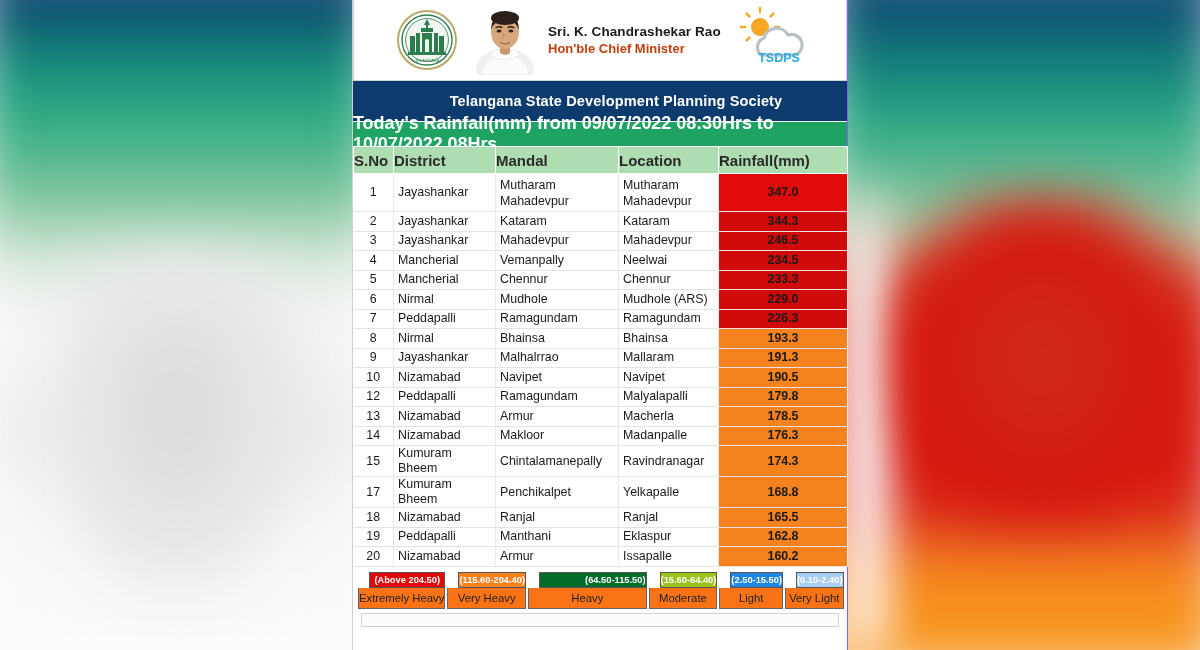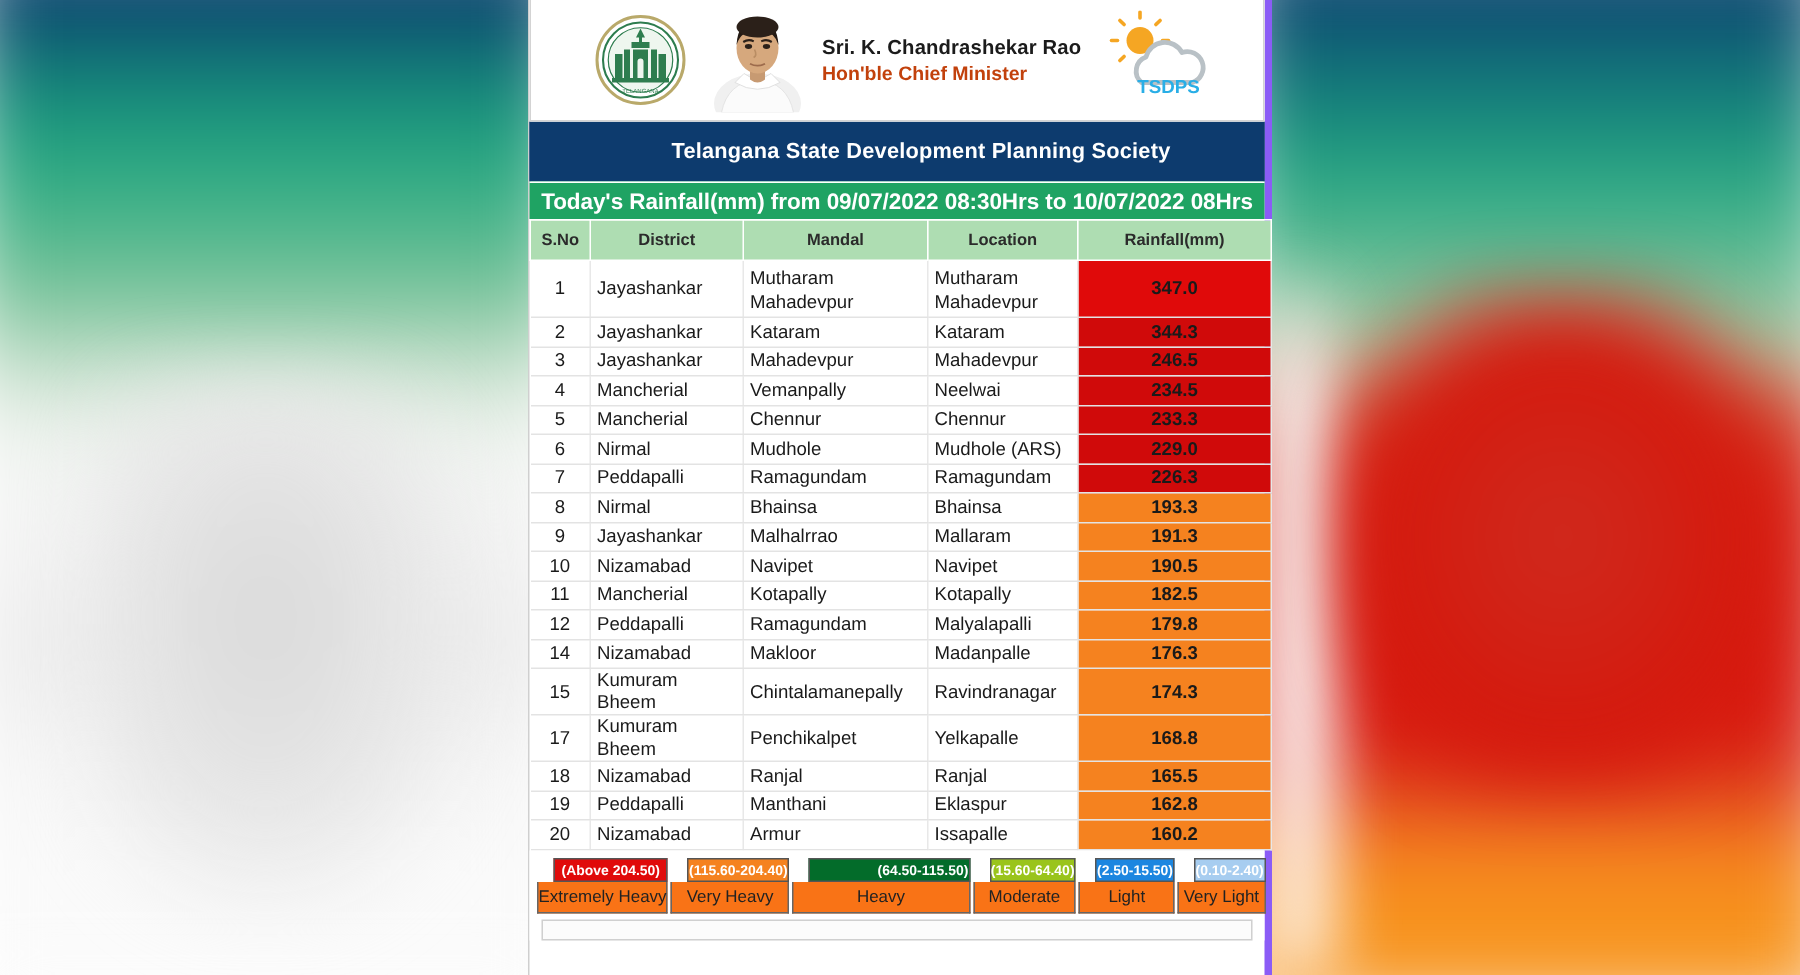--- a/index.html
+++ b/index.html
@@ -63,21 +63,21 @@
   .bd-right-core {
     position: absolute; left: 46px; top: 188px; width: 300px; height: 340px;
     background: radial-gradient(ellipse at 50% 50%, #cf2a1e 0%, #d41a0e 55%, rgba(216,26,15,0) 82%);
     filter: blur(22px);
   }
 
   
   .card {
     position: absolute; left: 352px; top: 0; width: 496px; height: 650px;
     background: #ffffff; z-index: 3;
-    border-left: 1px solid #cfcfcf; border-right: 5px solid #8b5cf6;
+    border-left: 1px solid #cfcfcf; border-right: 1px solid #8b5cf6;
     display: flex; flex-direction: column;
   }
 
   
   .head-strip {
     height: 81px; background: #ffffff;
     border: 1px solid #d3d3d3; border-top: none;
     display: flex; align-items: center; padding: 0 6px;
     position: relative;
   }
@@ -104,29 +104,29 @@
     height: 40px; background: #0d3b6e; color: #ffffff;
     display: flex; align-items: center; justify-content: center;
     font-size: 14.5px; font-weight: bold; letter-spacing: .15px;
     border-left: 1px solid #0d3b6e; border-right: 1px solid #0d3b6e; padding-left: 32px;
   }
 
   
   .green-bar {
     height: 25px; background: #1fa363; color: #ffffff;
     display: flex; align-items: center; justify-content: center;
-    font-size: 15px; font-weight: bold; letter-spacing: -.05px;
+    font-size: 18px; font-weight: bold; letter-spacing: -.05px;
     border-top: 1px solid #ffffff;
   }
 
   
   table.rain { width: 100%; border-collapse: collapse; table-layout: fixed; }
   table.rain th {
-    background: #aeddb2; color: #2b2b2b; font-size: 11px; font-weight: bold;
-    height: 27px; border: 1px solid #ffffff; text-align: center;
+    background: #aeddb2; color: #2b2b2b; font-size: 15px; font-weight: bold;
+    height: 27px; border: 1px solid #ffffff; text-align: left;
   }
   col.c-sno  { width: 40px; }
   col.c-dist { width: 102px; }
   col.c-mand { width: 123px; }
   col.c-loc  { width: 100px; }
   col.c-rain { width: 129px; }
 
   table.rain td {
     font-size: 12.4px; color: #1a1a1a; height: 19.5px;
     border-bottom: 1px solid #e3e3e3; border-right: 1px solid #e8e8e8;
@@ -335,34 +335,34 @@
           <td class="rain orange">191.3</td>
         </tr>
         <tr>
           <td class="sno">10</td>
           <td class="district">Nizamabad</td>
           <td class="mandal">Navipet</td>
           <td class="location">Navipet</td>
           <td class="rain orange">190.5</td>
         </tr>
         <tr>
-          <td class="sno">11</td>
-          <td class="district">Mancherial</td>
-          <td class="mandal">Kotapally</td>
-          <td class="location">Kotapally</td>
-          <td class="rain orange">182.5</td>
-        </tr>
-        <tr>
           <td class="sno">12</td>
           <td class="district">Peddapalli</td>
           <td class="mandal">Ramagundam</td>
           <td class="location">Malyalapalli</td>
           <td class="rain orange">179.8</td>
         </tr>
         <tr>
+          <td class="sno">13</td>
+          <td class="district">Nizamabad</td>
+          <td class="mandal">Armur</td>
+          <td class="location">Macherla</td>
+          <td class="rain orange">178.5</td>
+        </tr>
+        <tr>
           <td class="sno">14</td>
           <td class="district">Nizamabad</td>
           <td class="mandal">Makloor</td>
           <td class="location">Madanpalle</td>
           <td class="rain orange">176.3</td>
         </tr>
         <tr>
           <td class="sno">15</td>
           <td class="district">Kumuram Bheem</td>
           <td class="mandal">Chintalamanepally</td>

